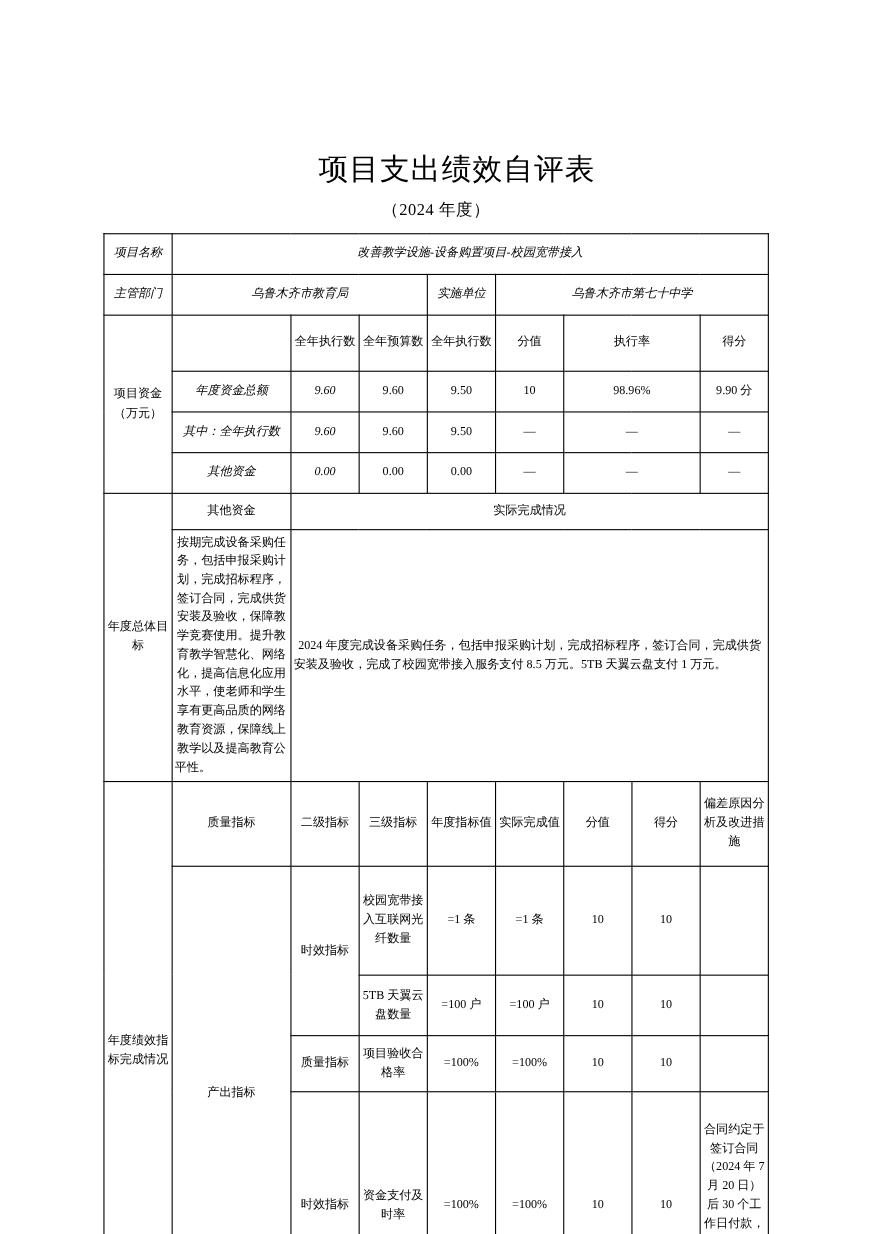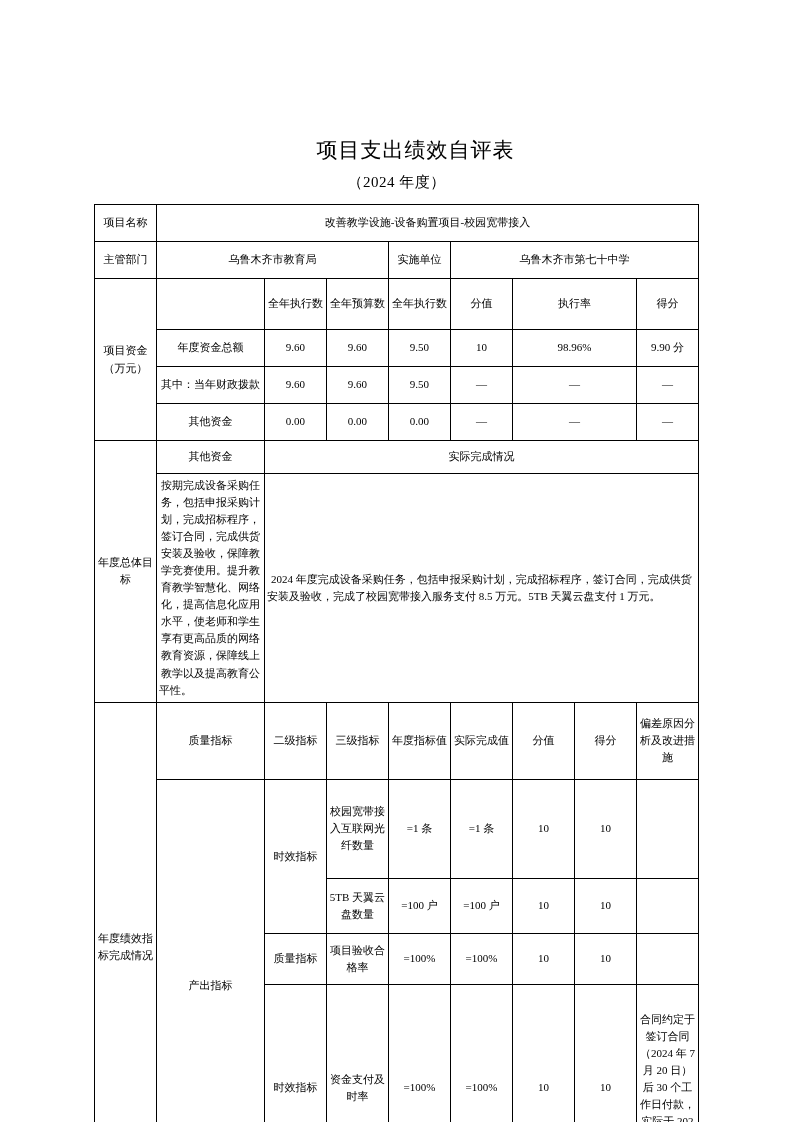--- a/index.html
+++ b/index.html
@@ -19,21 +19,21 @@
     width: 793px;
     height: 1122px;
     box-sizing: border-box;
     padding: 0;
   }
   .title-block {
     text-align: center;
     margin-top: 136px;
   }
   .doc-title {
-    font-size: 21px;
+    font-size: 27px;
     letter-spacing: 1px;
     font-family: Liberation Sans, sans-serif;
     font-weight: normal;
     margin-left: 38px;
   }
   .doc-subtitle {
     font-size: 15px;
     margin-top: 9px;
     letter-spacing: 0.5px;
   }
@@ -47,20 +47,21 @@
     border: 1px solid #000;
     font-size: 11px;
     text-align: center;
     vertical-align: middle;
     padding: 3px 2px;
     line-height: 1.55;
     word-break: break-all;
   }
   td.tall {
     height: 30px;
+    font-style: italic;
   }
   .cell-just {
     text-align: justify;
     text-align-last: left;
     padding: 6px 7px;
     line-height: 1.85;
     margin-left: 12px;
   }
   .cell-just-top {
     vertical-align: top;
@@ -123,21 +124,21 @@
         <td class="tall">年度资金总额</td>
         <td class="tall">9.60</td>
         <td>9.60</td>
         <td>9.50</td>
         <td>10</td>
         <td colspan="2">98.96%</td>
         <td>9.90 分</td>
       </tr>
 
       <tr>
-        <td class="tall">其中：当年财政拨款</td>
+        <td class="tall">其中：全年执行数</td>
         <td class="tall">9.60</td>
         <td>9.60</td>
         <td>9.50</td>
         <td>—</td>
         <td colspan="2">—</td>
         <td>—</td>
       </tr>
 
       <tr>
         <td class="tall">其他资金</td>

